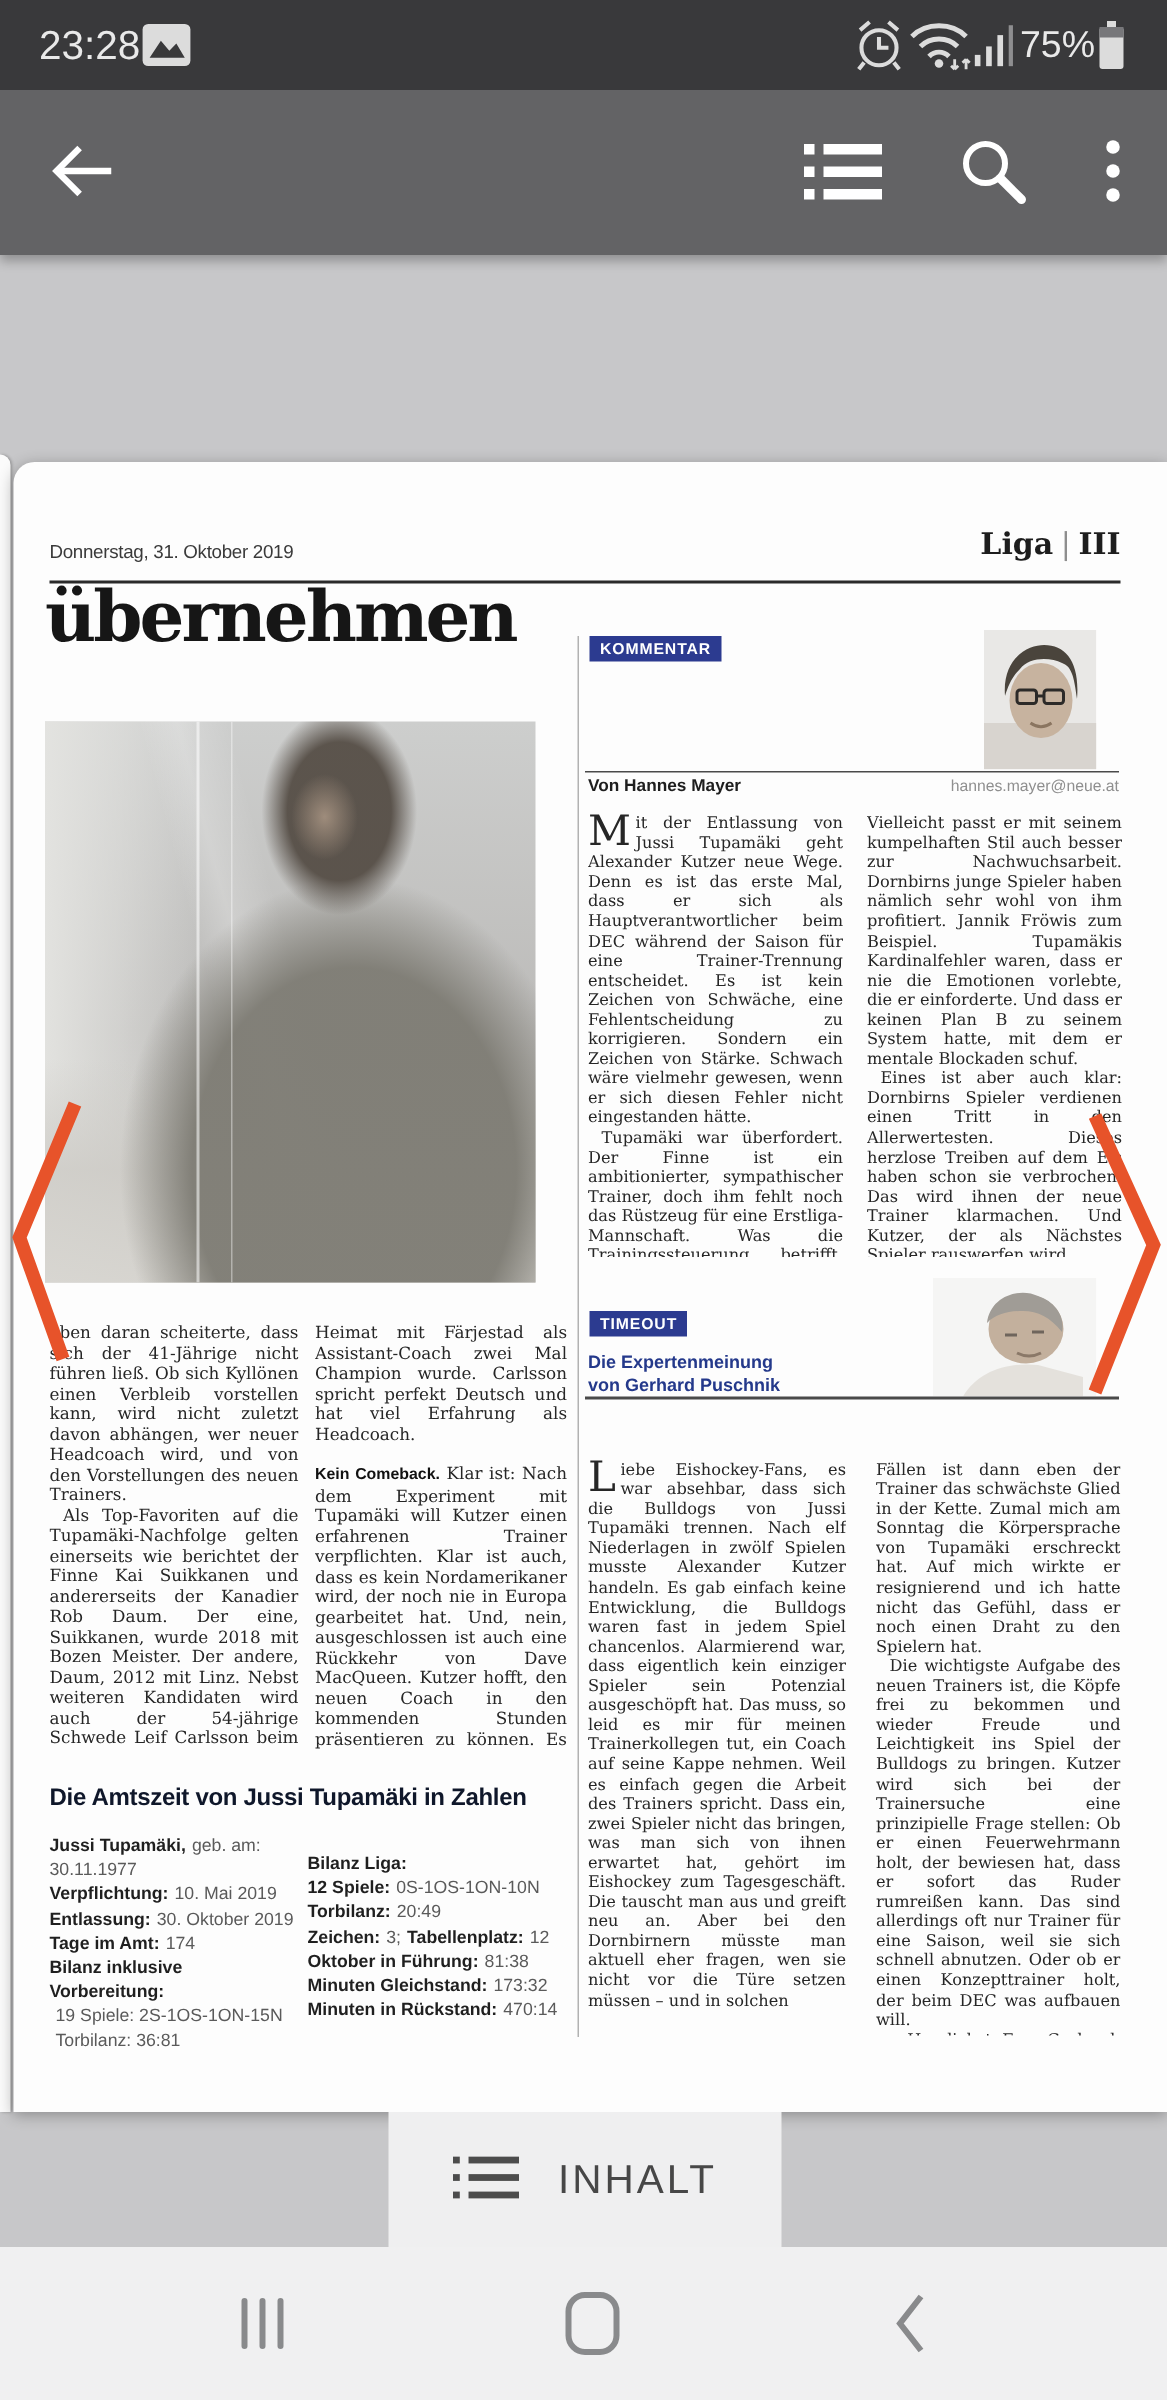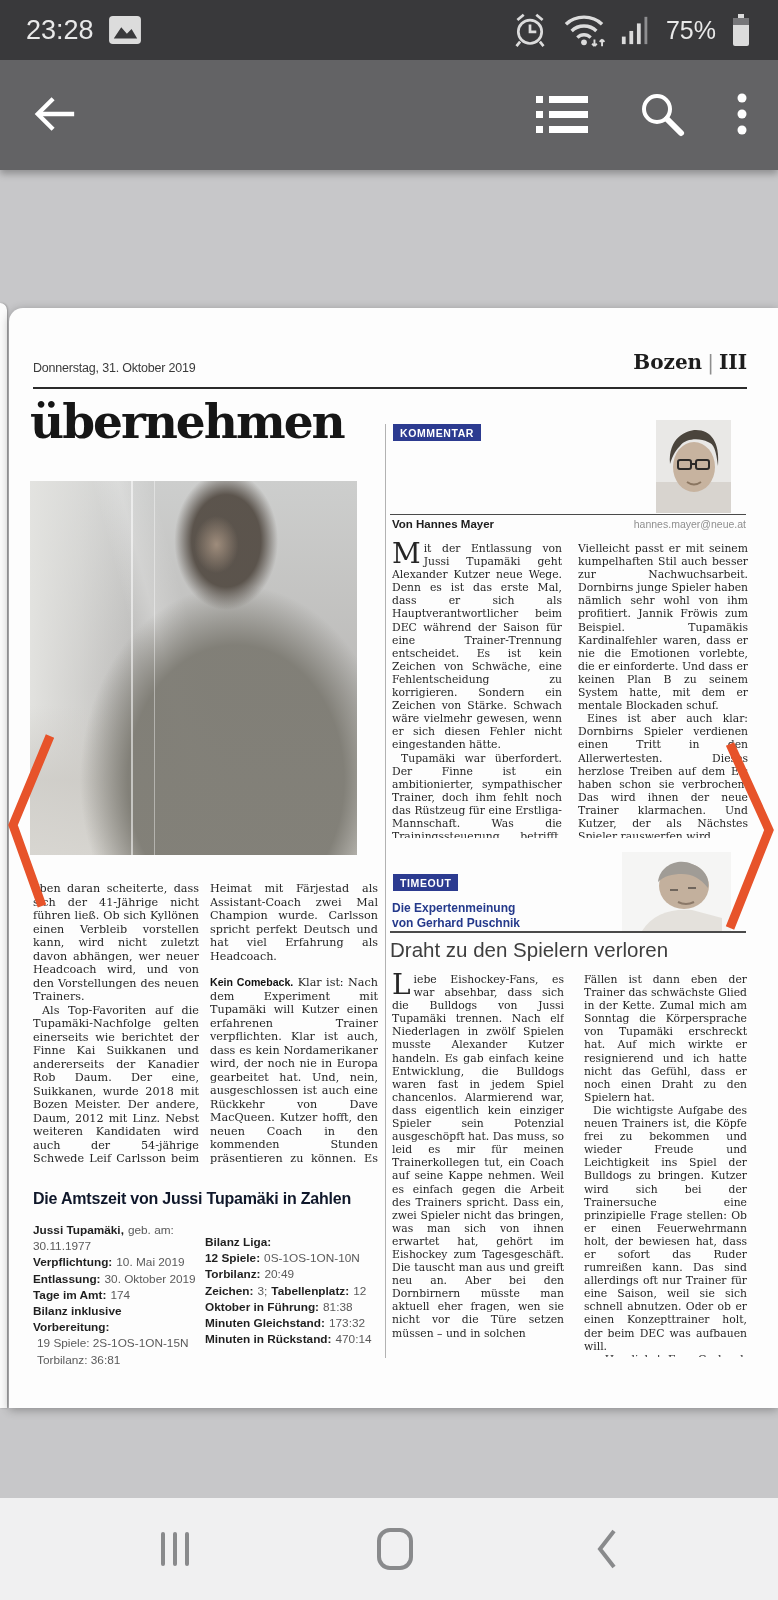--- a/index.html
+++ b/index.html
@@ -1,35 +1,35 @@
 <!DOCTYPE html>
 <html lang="de"><head>
 <meta charset="utf-8">
 <style>
   html,body{margin:0;padding:0;background:#e9e9e9;}
   .stage{position:relative;width:778px;height:1600px;overflow:hidden;background:#c7c7c9;font-family:"Liberation Sans",sans-serif;}
   
   .status-bar{position:absolute;top:0;left:0;width:778px;height:60px;background:#39393b;display:flex;align-items:center;justify-content:space-between;padding:0 26px;box-sizing:border-box;z-index:40;}
-  .sb-left,.sb-right{display:flex;align-items:center;gap:14px;}
+  .sb-left,.sb-right{display:flex;align-items:center;}
   .sb-time{color:#e9e9e9;font-size:27px;letter-spacing:0;}
   .sb-pct{color:#e9e9e9;font-size:25px;}
   .sb-ic{display:inline-flex;align-items:center;}
   
   .toolbar{position:absolute;top:60px;left:0;width:778px;height:110px;background:#636365;z-index:39;box-shadow:0 4px 7px rgba(0,0,0,.28);display:flex;align-items:center;justify-content:space-between;padding:0 22px;box-sizing:border-box;}
   .tb-btn{background:none;border:none;padding:8px;cursor:pointer;display:inline-flex;align-items:center;}
   .tb-right{display:flex;align-items:center;gap:34px;}
   
   .prev-page{position:absolute;left:0;top:303px;width:7px;height:1105px;background:#fbfbfb;border-radius:0 9px 0 0;box-shadow:1px 0 2px rgba(0,0,0,.25);z-index:5;}
   .page{position:absolute;left:9px;top:308px;width:769px;height:1100px;background:#fdfdfd;border-radius:14px 0 0 0;box-shadow:0 2px 10px rgba(0,0,0,.3);z-index:6;}
   .pc{position:absolute;z-index:10;}
   .ph-date{left:33px;top:361px;font-size:12.5px;color:#3a3a3a;letter-spacing:-.2px;}
   .ph-section{right:31px;top:350px;font-family:"DejaVu Serif",serif;font-weight:bold;font-size:20px;color:#1d1d1d;}
   .ph-section .sep{font-weight:normal;color:#8e8e8e;padding:0 5px;}
   .ph-rule{left:33px;top:387px;width:714px;height:2px;background:#2b2b2b;}
-  .headline{left:30px;top:396px;margin:0;font-family:"DejaVu Serif",serif;font-weight:bold;font-size:47px;letter-spacing:-2px;color:#161616;line-height:1.1;}
+  .headline{left:30px;top:386px;margin:0;font-family:"DejaVu Serif",serif;font-weight:bold;font-size:47px;letter-spacing:-2px;color:#161616;line-height:1.1;}
   .vrule{left:385px;top:424px;width:1px;height:934px;background:#b2b2b2;}
   
   .main-photo{left:30px;top:481px;width:327px;height:374px;overflow:hidden;
     background:
       radial-gradient(34px 44px at 57% 17%, rgba(170,150,132,.85), transparent 65%),
       radial-gradient(72px 96px at 60% 16%, rgba(82,74,66,.92) 0 48%, transparent 72%),
       radial-gradient(200px 250px at 63% 80%, rgba(126,124,116,.95) 0 54%, transparent 78%),
       linear-gradient(180deg, transparent 60%, rgba(206,204,199,.85) 80%, rgba(215,213,208,.92)),
       linear-gradient(75deg, transparent 38%, rgba(255,255,255,.22) 44%, transparent 52%),
       linear-gradient(90deg, rgba(228,228,225,.95), rgba(228,228,225,.55) 15%, transparent 32%),
@@ -162,21 +162,21 @@
         </span>
       </button>
     </div>
   </div>
 
   <div class="prev-page"></div>
   <div class="page"></div>
 
   <div class="pc ph-date">Donnerstag, 31. Oktober 2019</div>
   <div class="pc ph-section">
-    <span>Bozen</span><span class="sep">|</span><span>III</span>
+    <span>Liga</span><span class="sep">|</span><span>III</span>
   </div>
   <div class="pc ph-rule"></div>
 
   <h1 class="pc headline">übernehmen</h1>
   <div class="pc main-photo">
     <div class="streak s1"></div>
     <div class="streak s2"></div>
   </div>
 
   <div class="pc vrule"></div>
@@ -224,21 +224,20 @@
     <svg width="109" height="79" viewBox="0 0 109 79">
         <rect width="109" height="79" fill="#f5f5f4"></rect>
         <path d="M20 79 C30 62 50 56 70 58 L100 66 L100 79 Z" fill="#e4e1dc"></path>
         <ellipse cx="62" cy="34" rx="25" ry="23" fill="#c3b09d"></ellipse>
         <path d="M36 30 C38 12 58 6 70 12 C82 16 88 26 86 36 C78 26 70 22 60 22 C50 22 42 24 36 30 Z" fill="#a09c96"></path>
         <path d="M48 38 h8 M66 36 h8" stroke="#6f655c" stroke-width="2"></path>
         <path d="M56 50 q8 4 16 0" stroke="#8a7868" stroke-width="2" fill="none"></path>
       </svg>
   </div>
   <div class="pc hrule" style="left:390px;top:931px;width:356px;height:1.5px;"></div>
-  <div class="pc t-title">Draht zu den Spielern verloren</div>
   <div class="col sm" style="left:392px;top:973px;width:172px;height:384px;">
     <p class="dropcap">Liebe Eishockey-Fans, es war absehbar, dass sich die Bulldogs von Jussi Tupamäki trennen. Nach elf Niederlagen in zwölf Spielen musste Alexander Kutzer handeln. Es gab einfach keine Entwicklung, die Bulldogs waren fast in jedem Spiel chancenlos. Alarmierend war, dass eigentlich kein einziger Spieler sein Potenzial ausgeschöpft hat. Das muss, so leid es mir für meinen Trainerkollegen tut, ein Coach auf seine Kappe nehmen. Weil es einfach gegen die Arbeit des Trainers spricht. Dass ein, zwei Spieler nicht das bringen, was man sich von ihnen erwartet hat, gehört im Eishockey zum Tagesgeschäft. Die tauscht man aus und greift neu an. Aber bei den Dornbirnern müsste man aktuell eher fragen, wen sie nicht vor die Türe setzen müssen – und in solchen</p>
   </div>
   <div class="col sm" style="left:584px;top:973px;width:163px;height:384px;">
     <p>Fällen ist dann eben der Trainer das schwächste Glied in der Kette. Zumal mich am Sonntag die Körpersprache von Tupamäki erschreckt hat. Auf mich wirkte er resignierend und ich hatte nicht das Gefühl, dass er noch einen Draht zu den Spielern hat.</p>
     <p class="ind">Die wichtigste Aufgabe des neuen Trainers ist, die Köpfe frei zu bekommen und wieder Freude und Leichtigkeit ins Spiel der Bulldogs zu bringen. Kutzer wird sich bei der Trainersuche eine prinzipielle Frage stellen: Ob er einen Feuerwehrmann holt, der bewiesen hat, dass er sofort das Ruder rumreißen kann. Das sind allerdings oft nur Trainer für eine Saison, weil sie sich schnell abnutzen. Oder ob er einen Konzepttrainer holt, der beim DEC was aufbauen will.</p>
     <p class="signoff">Herzlichst, Euer Gerhard.</p>
   </div>
 
   <div class="pc stats-title">Die Amtszeit von Jussi Tupamäki in Zahlen</div>
@@ -265,20 +264,35 @@
     <svg width="56" height="182" viewBox="0 0 56 182">
         <polyline points="46,6 9,95 38,176" fill="none" stroke="#e7532a" stroke-width="9"></polyline>
       </svg>
   </div>
   <div class="chev" style="left:722px;top:738px;">
     <svg width="56" height="196" viewBox="0 0 56 196">
         <polyline points="8,6 47,92 8,190" fill="none" stroke="#e7532a" stroke-width="9"></polyline>
       </svg>
   </div>
 
+  <button class="inhalt-tab">
+    <span>
+      <svg width="44" height="34" viewBox="0 0 34 26">
+          <g fill="#4c4c4c">
+            <rect x="0" y="2" width="3.5" height="3.5"></rect>
+            <rect x="8" y="2" width="26" height="3.5"></rect>
+            <rect x="0" y="11" width="3.5" height="3.5"></rect>
+            <rect x="8" y="11" width="26" height="3.5"></rect>
+            <rect x="0" y="20" width="3.5" height="3.5"></rect>
+            <rect x="8" y="20" width="26" height="3.5"></rect>
+          </g>
+        </svg>
+    </span>
+    <span class="inhalt-label">INHALT</span>
+  </button>
 
   <div class="navbar">
     <button class="nav-btn" style="left:152px;top:30px;">
       <span>
         <svg width="34" height="40" viewBox="0 0 34 40">
             <g fill="#898a8c">
               <rect x="3" y="3" width="4" height="34" rx="2"></rect>
               <rect x="15" y="3" width="4" height="34" rx="2"></rect>
               <rect x="27" y="3" width="4" height="34" rx="2"></rect>
             </g>

